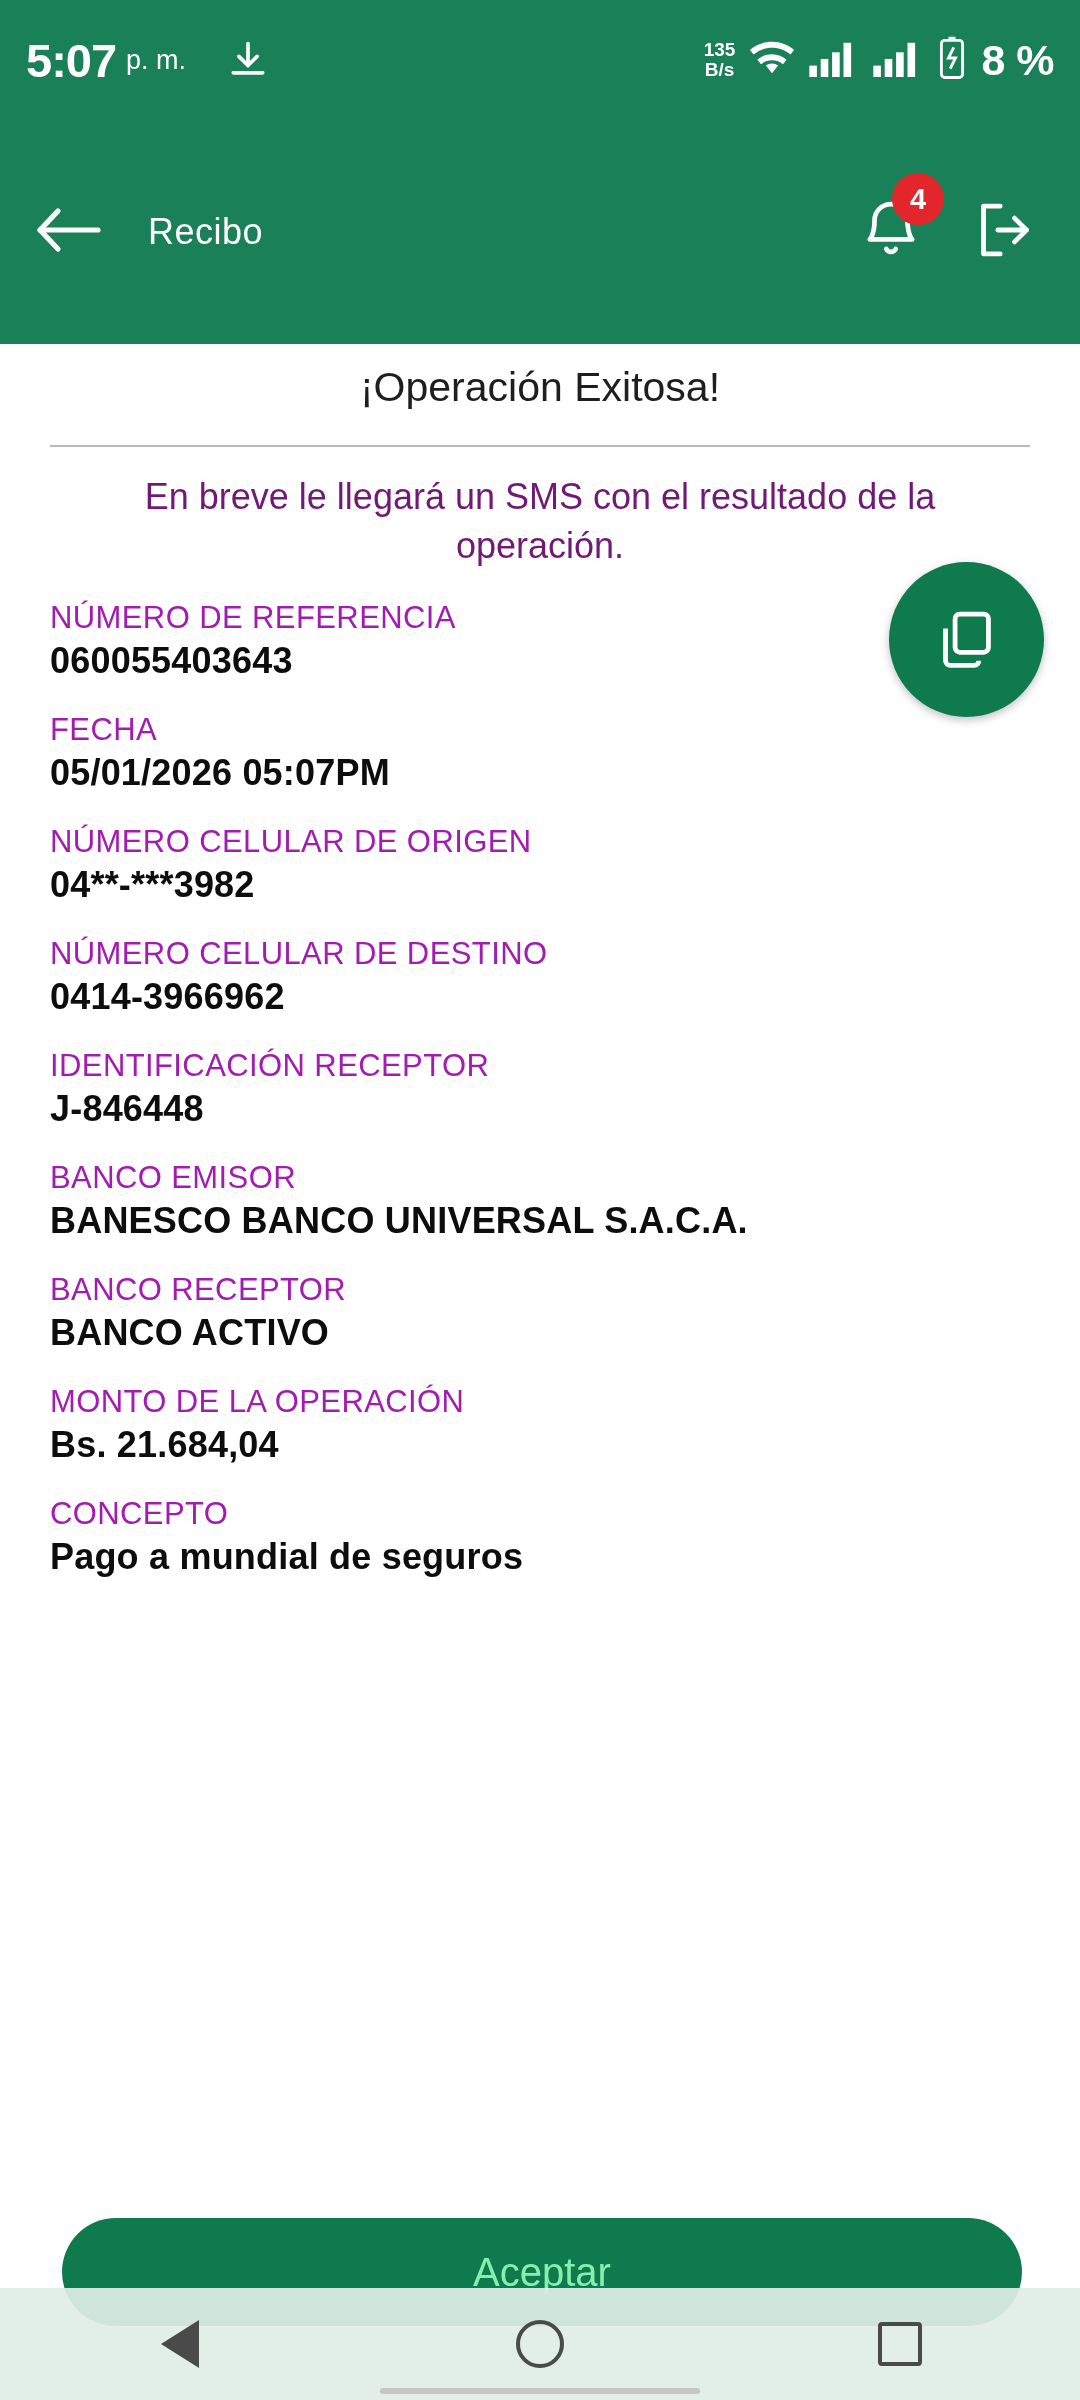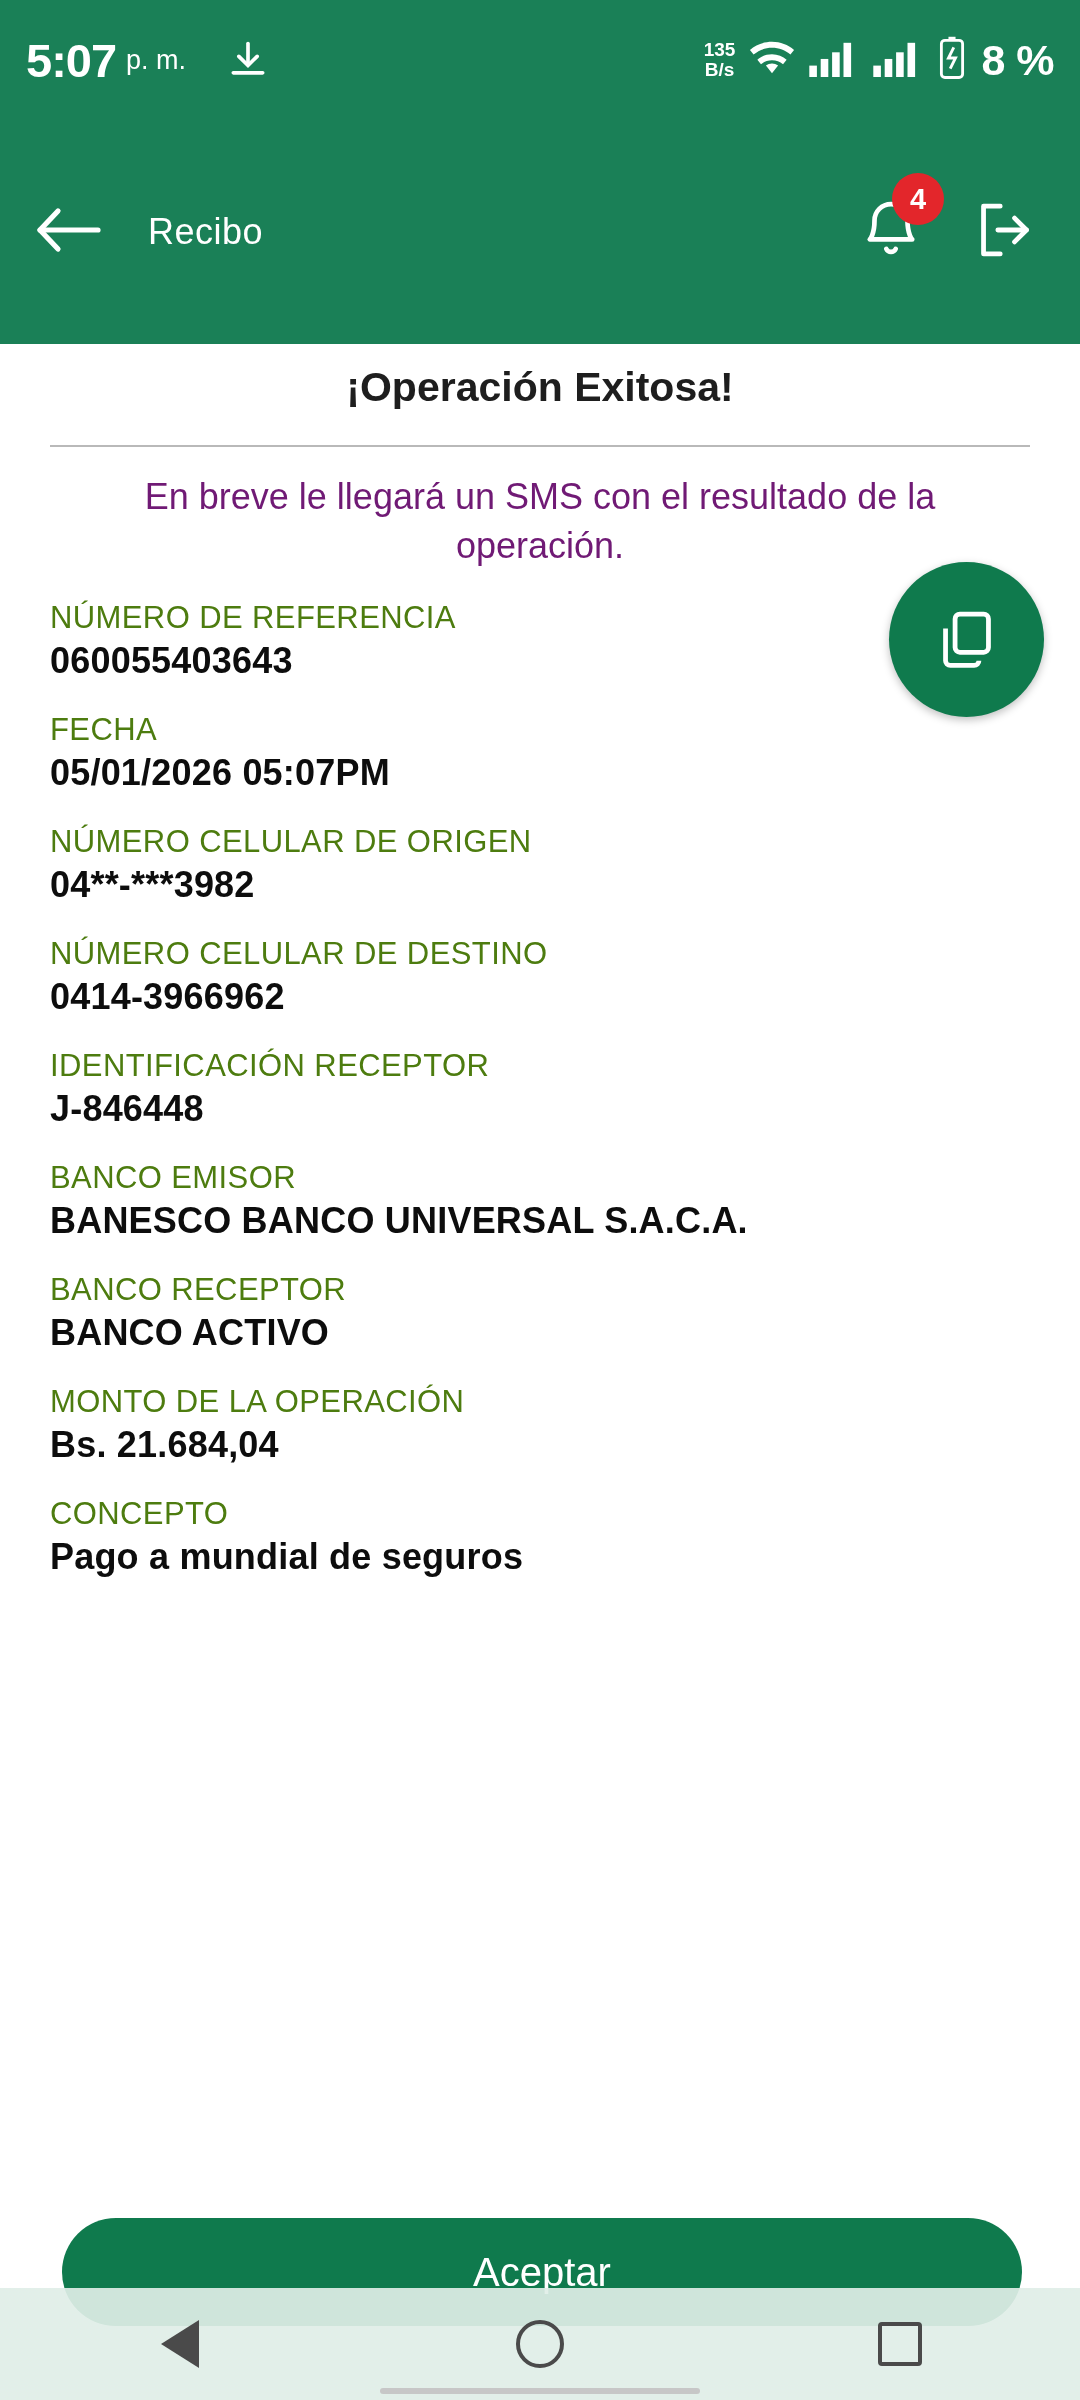--- a/index.html
+++ b/index.html
@@ -111,39 +111,39 @@
   .content {
     padding: 0 50px;
     position: relative;
   }
   .success-title {
     text-align: center;
     font-size: 41px;
     color: #1e1e1e;
     padding-top: 20px;
     padding-bottom: 22px;
-    font-weight: 700;
+    font-weight: 400;
   }
   .divider {
     height: 2px;
     background: #b9b9b9;
     margin: 12px 0 26px 0;
   }
   .sms-note {
     text-align: center;
     font-size: 36px;
     color: #701a75;
     line-height: 1.35;
     padding: 0 12px 30px 12px;
   }
 
   .field { margin-bottom: 30px; }
   .field-label {
     font-size: 31px;
-    color: #4d7c0f;
+    color: #a21caf;
     letter-spacing: 0.4px;
     margin-bottom: 4px;
   }
   .field-value {
     font-size: 36px;
     color: #0d0d0d;
     font-weight: 700;
     letter-spacing: 0.2px;
   }
 
@@ -163,21 +163,21 @@
 
   
   .accept-btn {
     position: absolute;
     left: 62px;
     right: 58px;
     bottom: 74px;
     height: 108px;
     border-radius: 56px;
     background: #0f7a4d;
-    color: #ffffff;
+    color: #86efac;
     font-size: 40px;
     display: flex;
     align-items: center;
     justify-content: center;
     border: none;
     font-family: "Liberation Sans", sans-serif;
   }
 
   
   .navbar {

